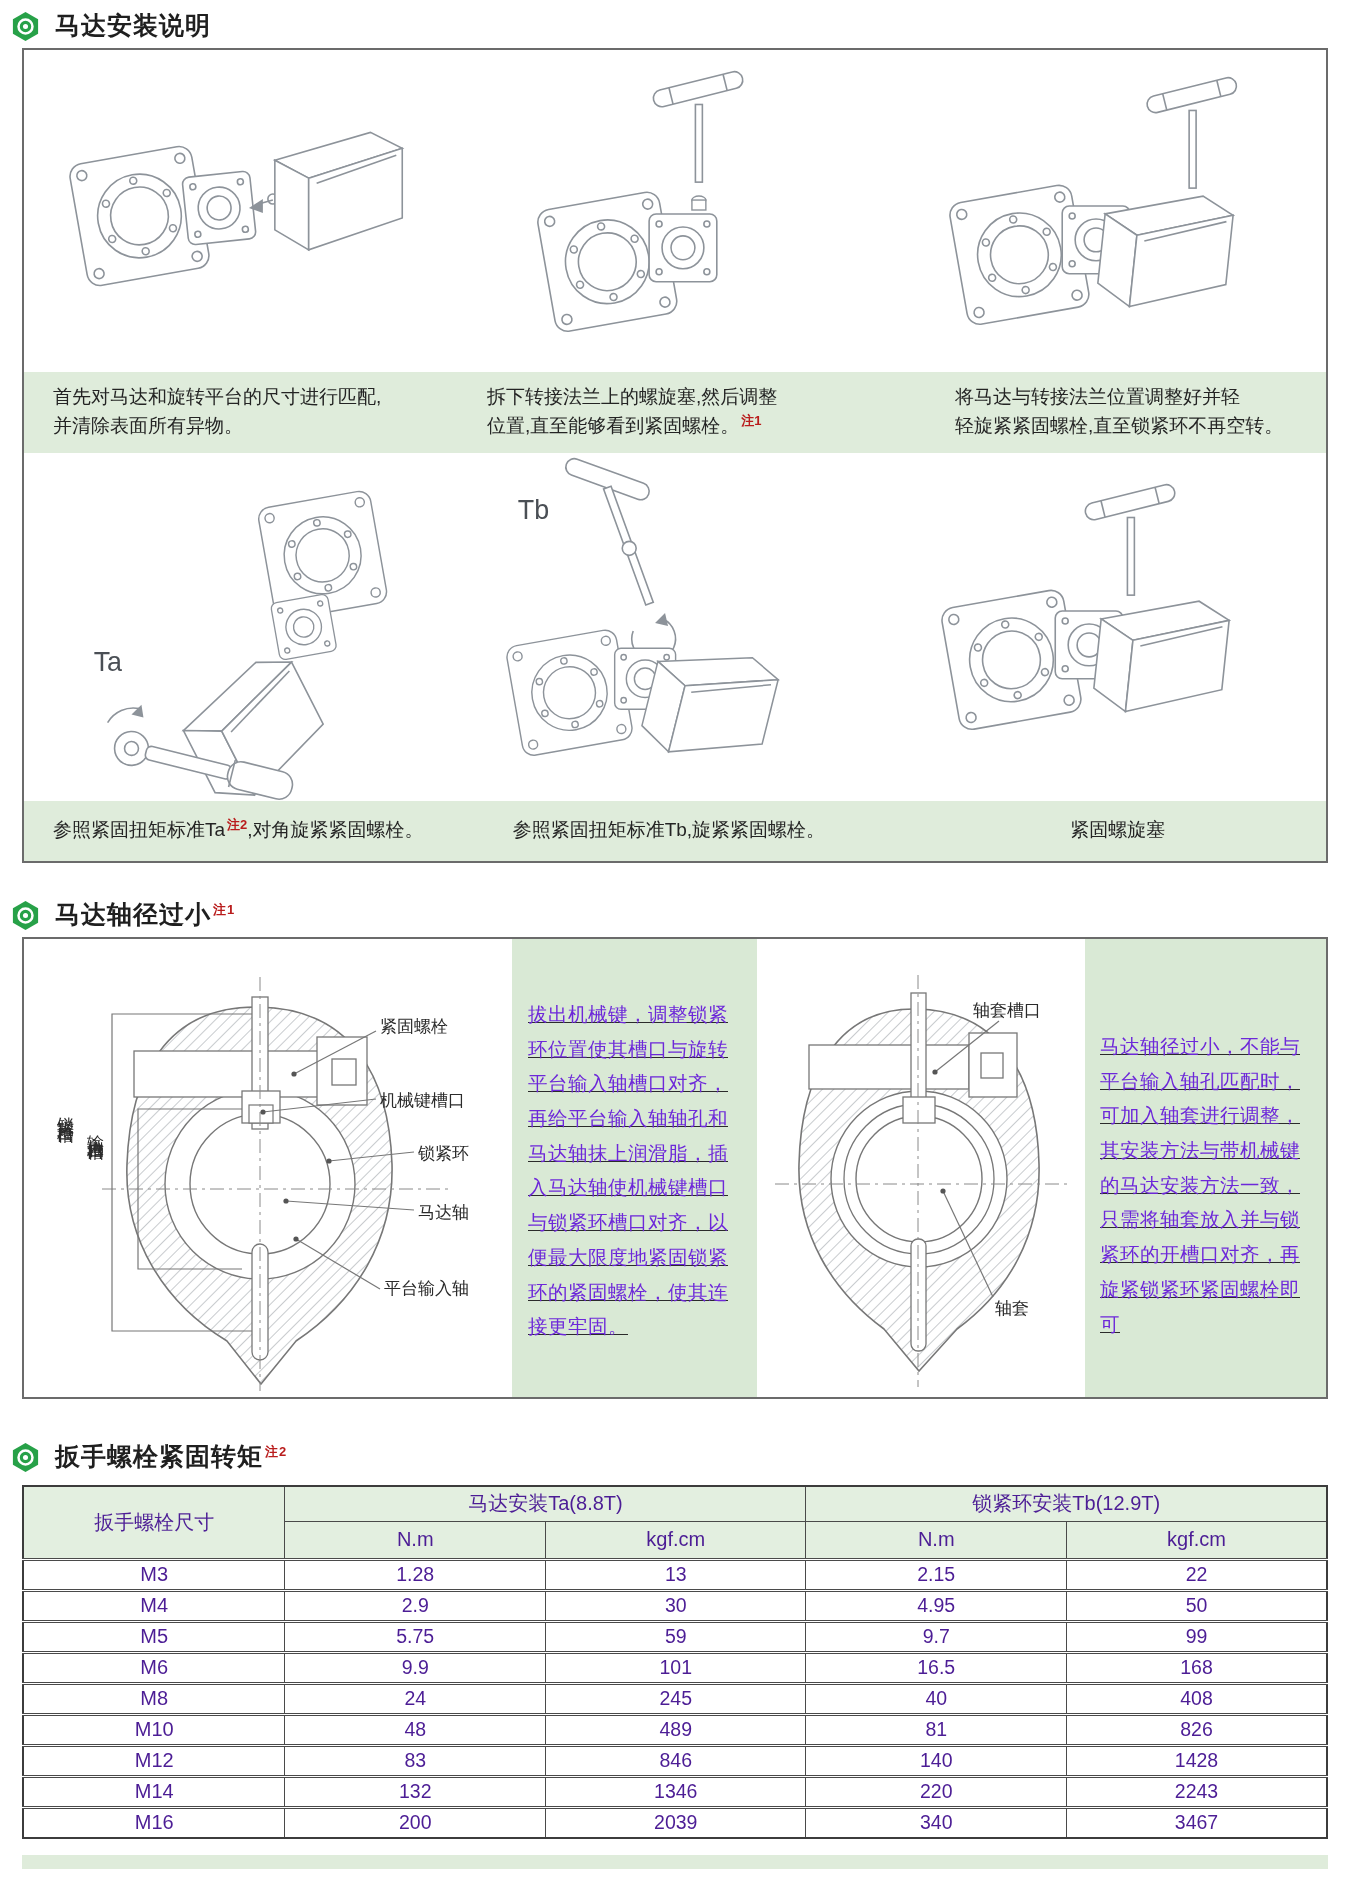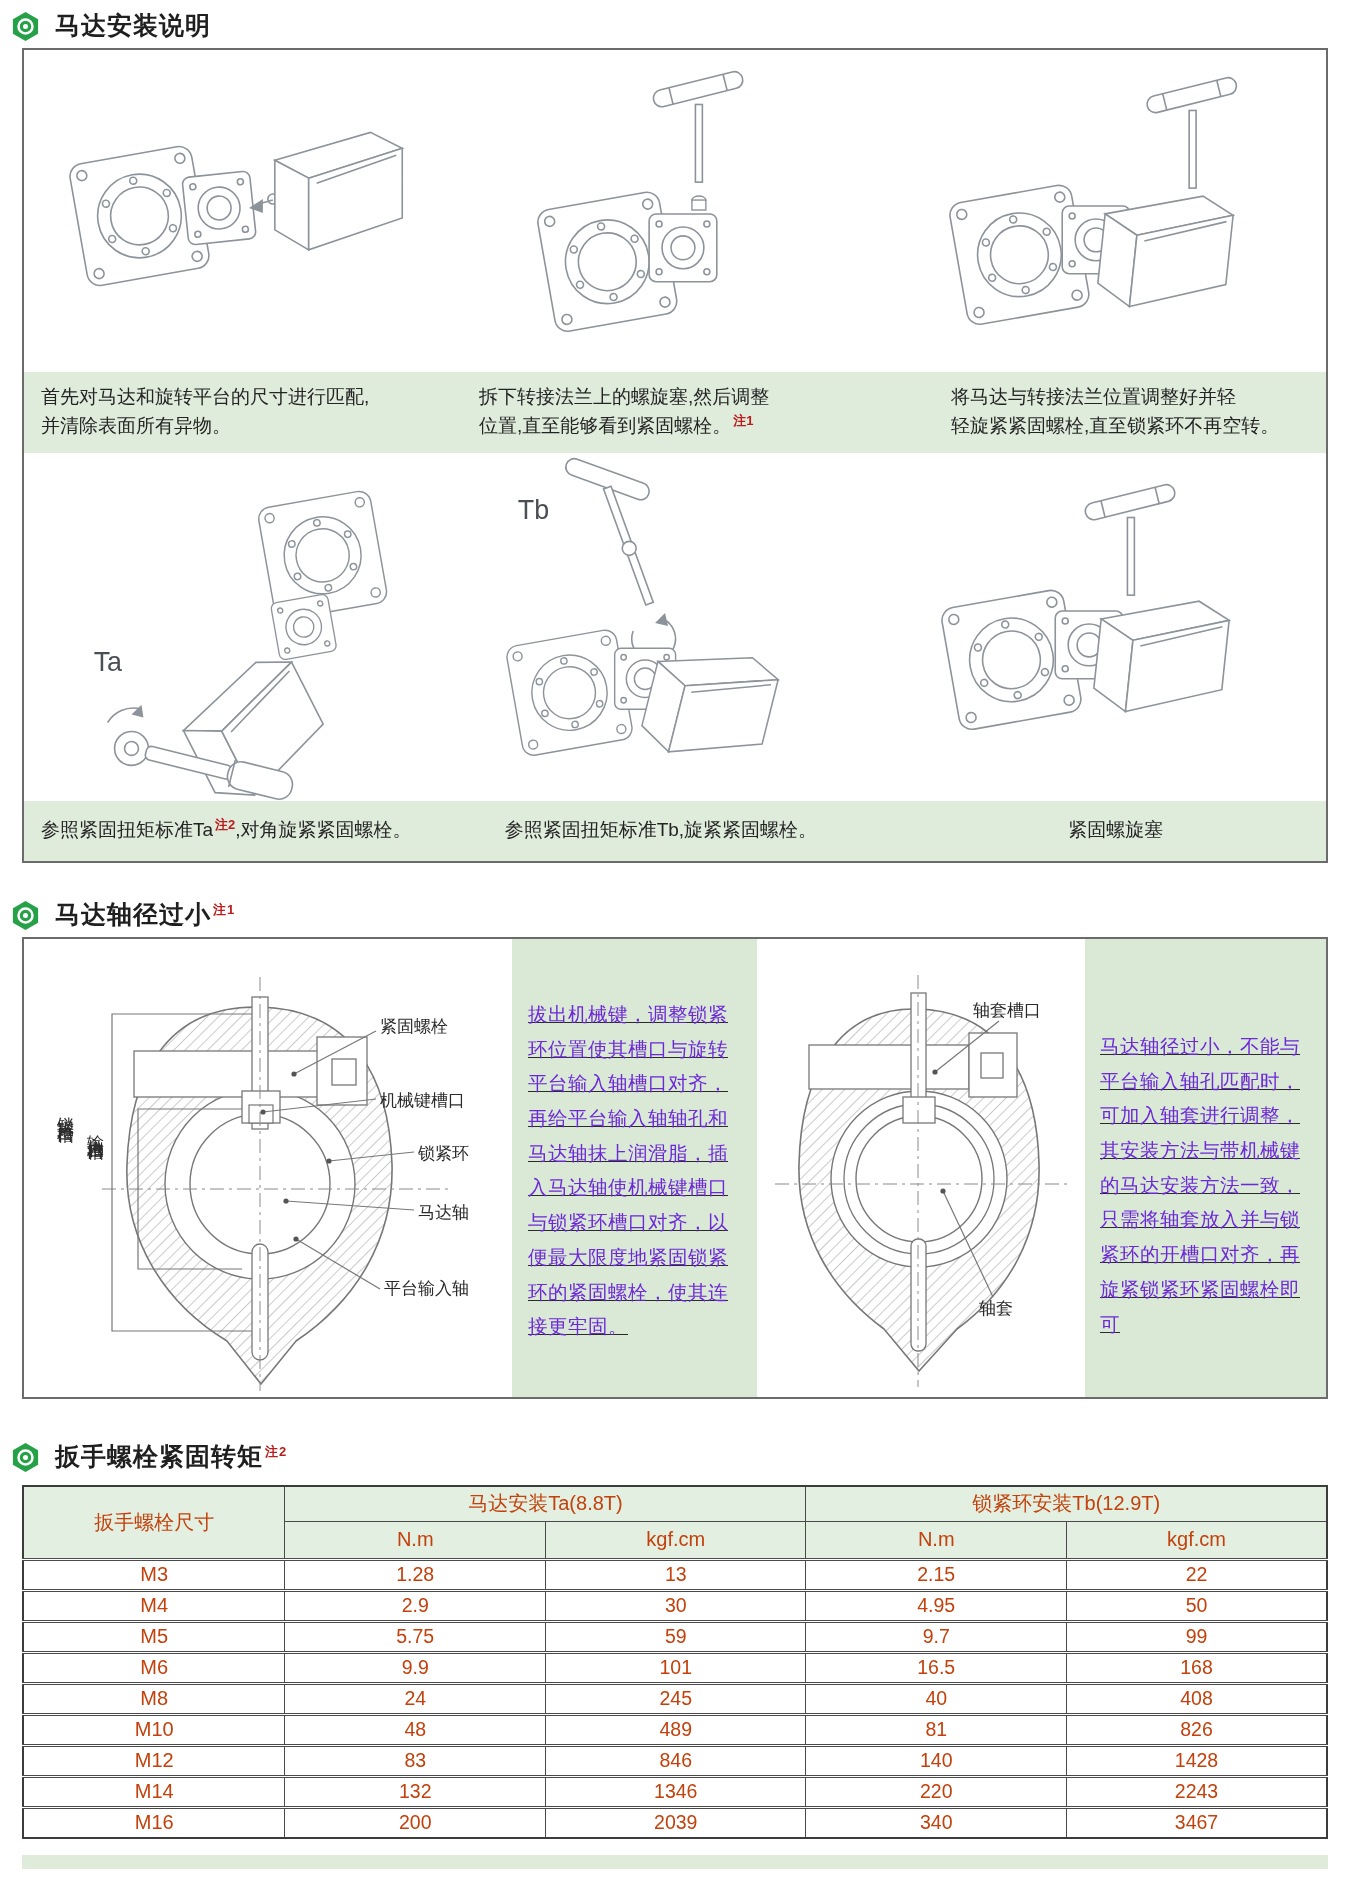--- a/index.html
+++ b/index.html
@@ -17,41 +17,41 @@
 
   
   .illus-row{display:flex;}
   .illus-row .panel{flex:1;position:relative;}
   .illus-row.r1 .panel{height:322px;}
   .illus-row.r2 .panel{height:348px;}
   .panel svg{display:block;width:100%;height:100%;}
   .caption-band{display:flex;background:#dfecdb;padding:10px 0 12px;}
   .cap{flex:1;font-size:19px;line-height:1.55;color:#242424;}
   .cap .ln{white-space:nowrap;}
-  .cap.c1{padding-left:17px;}
+  .cap.c1{padding-left:29px;}
   .cap.c2{padding-left:63px;}
   .cap.c3{padding-left:97px;}
   .cap.center{text-align:center;padding:0 10px;}
   .caption-band.row2{padding:14px 0 16px;}
 
   
   .box2{height:458px;display:flex;text-decoration:underline;}
   .d-area{position:relative;height:100%;}
   .d-left{width:488px;}
   .d-right{flex:1;}
   .green-col{background:#d9e9d5;height:100%;box-sizing:border-box;font-size:19.5px;line-height:1.78;color:#6d28d9;letter-spacing:0.5px;}
   .green-col.mid{width:245px;padding:58px 14px 0 16px;}
   .green-col.rightcol{width:241px;padding:90px 13px 0 15px;}
   .d-area svg{position:absolute;left:0;top:0;}
   .dlabel{position:absolute;font-size:17px;color:#2b2b2b;white-space:nowrap;}
   .vlabel{position:absolute;writing-mode:vertical-rl;text-orientation:upright;font-size:17px;letter-spacing:3px;color:#2b2b2b;}
 
   
   table.torque{border-collapse:collapse;margin:12px 22px 0;width:1306px;table-layout:fixed;
-               border:2px solid #3c3c3c;font-size:19.5px;color:#c2410c;}
+               border:2px solid #3c3c3c;font-size:19.5px;color:#4c1d95;}
   table.torque th,table.torque td{border:1px solid #4a4a4a;text-align:center;padding:0;}
   table.torque thead th{background:#e3efe0;font-weight:normal;font-size:20px;}
   table.torque thead tr.g th{height:34px;}
   table.torque thead tr.s th{height:36px;}
   table.torque tbody td{height:28px;border-top:3px double #4a4a4a;background:#fff;font-size:19.5px;}
   table.torque td.size{font-size:20px;}
 
   .next-band{margin:16px 22px 0;height:14px;background:#dfecdb;}
 
   .figtext{font-size:27px;fill:#4a4f55;font-family:"Liberation Sans",sans-serif;}
@@ -290,21 +290,21 @@
         <rect x="154" y="300" width="15" height="112" rx="7" fill="#fff" stroke="#777" stroke-width="1.3"></rect>
         <rect x="146" y="158" width="32" height="26" fill="#fff" stroke="#777" stroke-width="1.3"></rect>
         <line x1="161" y1="36" x2="161" y2="448" stroke="#8a8a8a" stroke-width="1" stroke-dasharray="14 5 3 5"></line>
         <line x1="18" y1="245" x2="310" y2="245" stroke="#8a8a8a" stroke-width="1" stroke-dasharray="14 5 3 5"></line>
         <line x1="178" y1="133" x2="242" y2="82" stroke="#777" stroke-width="1.2"></line>
         <circle cx="178" cy="133" r="2.6" fill="#555"></circle>
         <line x1="186" y1="252" x2="236" y2="358" stroke="#777" stroke-width="1.2"></line>
         <circle cx="186" cy="252" r="2.6" fill="#555"></circle>
       </svg>
       <div class="dlabel" style="left:216px;top:60px;">轴套槽口</div>
-      <div class="dlabel" style="left:222px;top:358px;">轴套</div>
+      <div class="dlabel" style="left:238px;top:358px;">轴套</div>
     </div>
 
     <div class="green-col rightcol">
       <span>马达轴径过小，不能与平台输入轴孔匹配时，可加入轴套进行调整，其安装方法与带机械键的马达安装方法一致，只需将轴套放入并与锁紧环的开槽口对齐，再旋紧锁紧环紧固螺栓即可</span>
     </div>
   </div>
 
   <header class="sec-head" style="margin-top:32px;">
     <svg class="nut" viewBox="0 0 32 32">
         <use href="#g-nut"></use>

